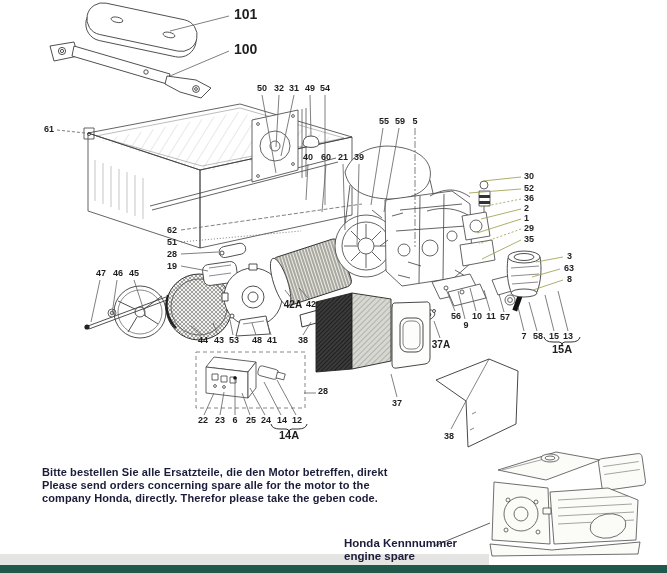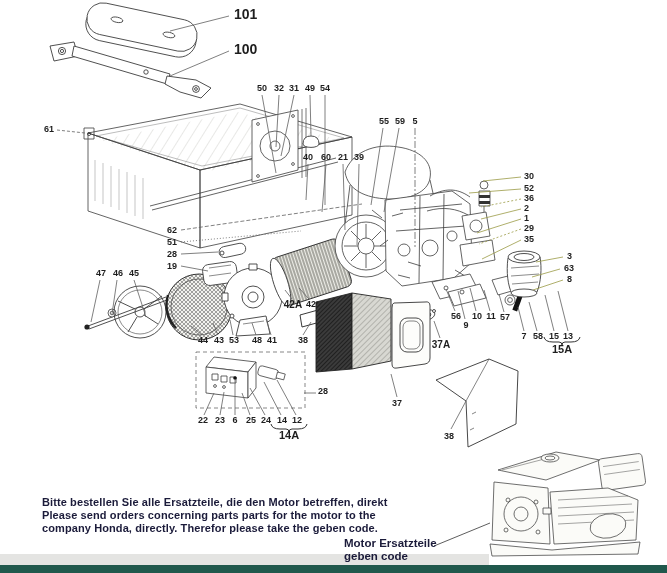--- a/index.html
+++ b/index.html
@@ -1,20 +1,20 @@
 <!DOCTYPE html>
 <html><head>
 <meta charset="utf-8">
 <style>
   html,body{margin:0;padding:0;background:#ffffff;}
   .stage{position:relative;width:667px;height:573px;background:#ffffff;overflow:hidden;
          font-family:"Liberation Sans","DejaVu Sans",sans-serif;padding-left:32px;}
   .stage svg{position:absolute;left:0;top:0;z-index:1;}
   .band{position:absolute;z-index:0;}
-  .notice{position:absolute;left:42px;top:496px;z-index:2;font-size:11px;font-weight:700;
+  .notice{position:absolute;left:42px;top:466px;z-index:2;font-size:11px;font-weight:700;
           line-height:13.2px;letter-spacing:0.1px;white-space:nowrap;}
   .engine-code{position:absolute;left:344px;top:537px;z-index:2;font-size:11.5px;font-weight:700;
           line-height:13px;white-space:nowrap;}
   .plbl{font-family:"Liberation Sans","DejaVu Sans",sans-serif;font-weight:700;}
   line,path,polygon,polyline,rect,circle,ellipse{vector-effect:non-scaling-stroke;}
 </style>
 </head>
 <body>
 
 <div class="stage">
@@ -510,22 +510,22 @@
           <text x="568" y="337" text-anchor="middle" dominant-baseline="middle" font-size="9" fill="#1e1e1e" class="plbl">13</text>
         </g>
         <g>
           <text x="562" y="350" text-anchor="middle" dominant-baseline="middle" font-size="11" fill="#1e1e1e" class="plbl">15A</text>
         </g>
       </g>
   </svg>
 
   <div class="notice" style="color: rgb(27, 27, 58);">
     <div>Bitte bestellen Sie alle Ersatzteile, die den Motor betreffen, direkt</div>
-    <div>Please send orders concerning parts parts for the motor to the</div>
+    <div>Please send orders concerning spare alle for the motor to the</div>
     <div>company Honda, directly. Therefor please take the geben code.</div>
   </div>
 
   <div class="engine-code" style="color: rgb(27, 27, 58);">
-    <div>Motor Ersatzteile</div>
-    <div>geben code</div>
+    <div>Honda Kennnummer</div>
+    <div>engine spare</div>
   </div>
 
 </div>
 
 </body></html>

